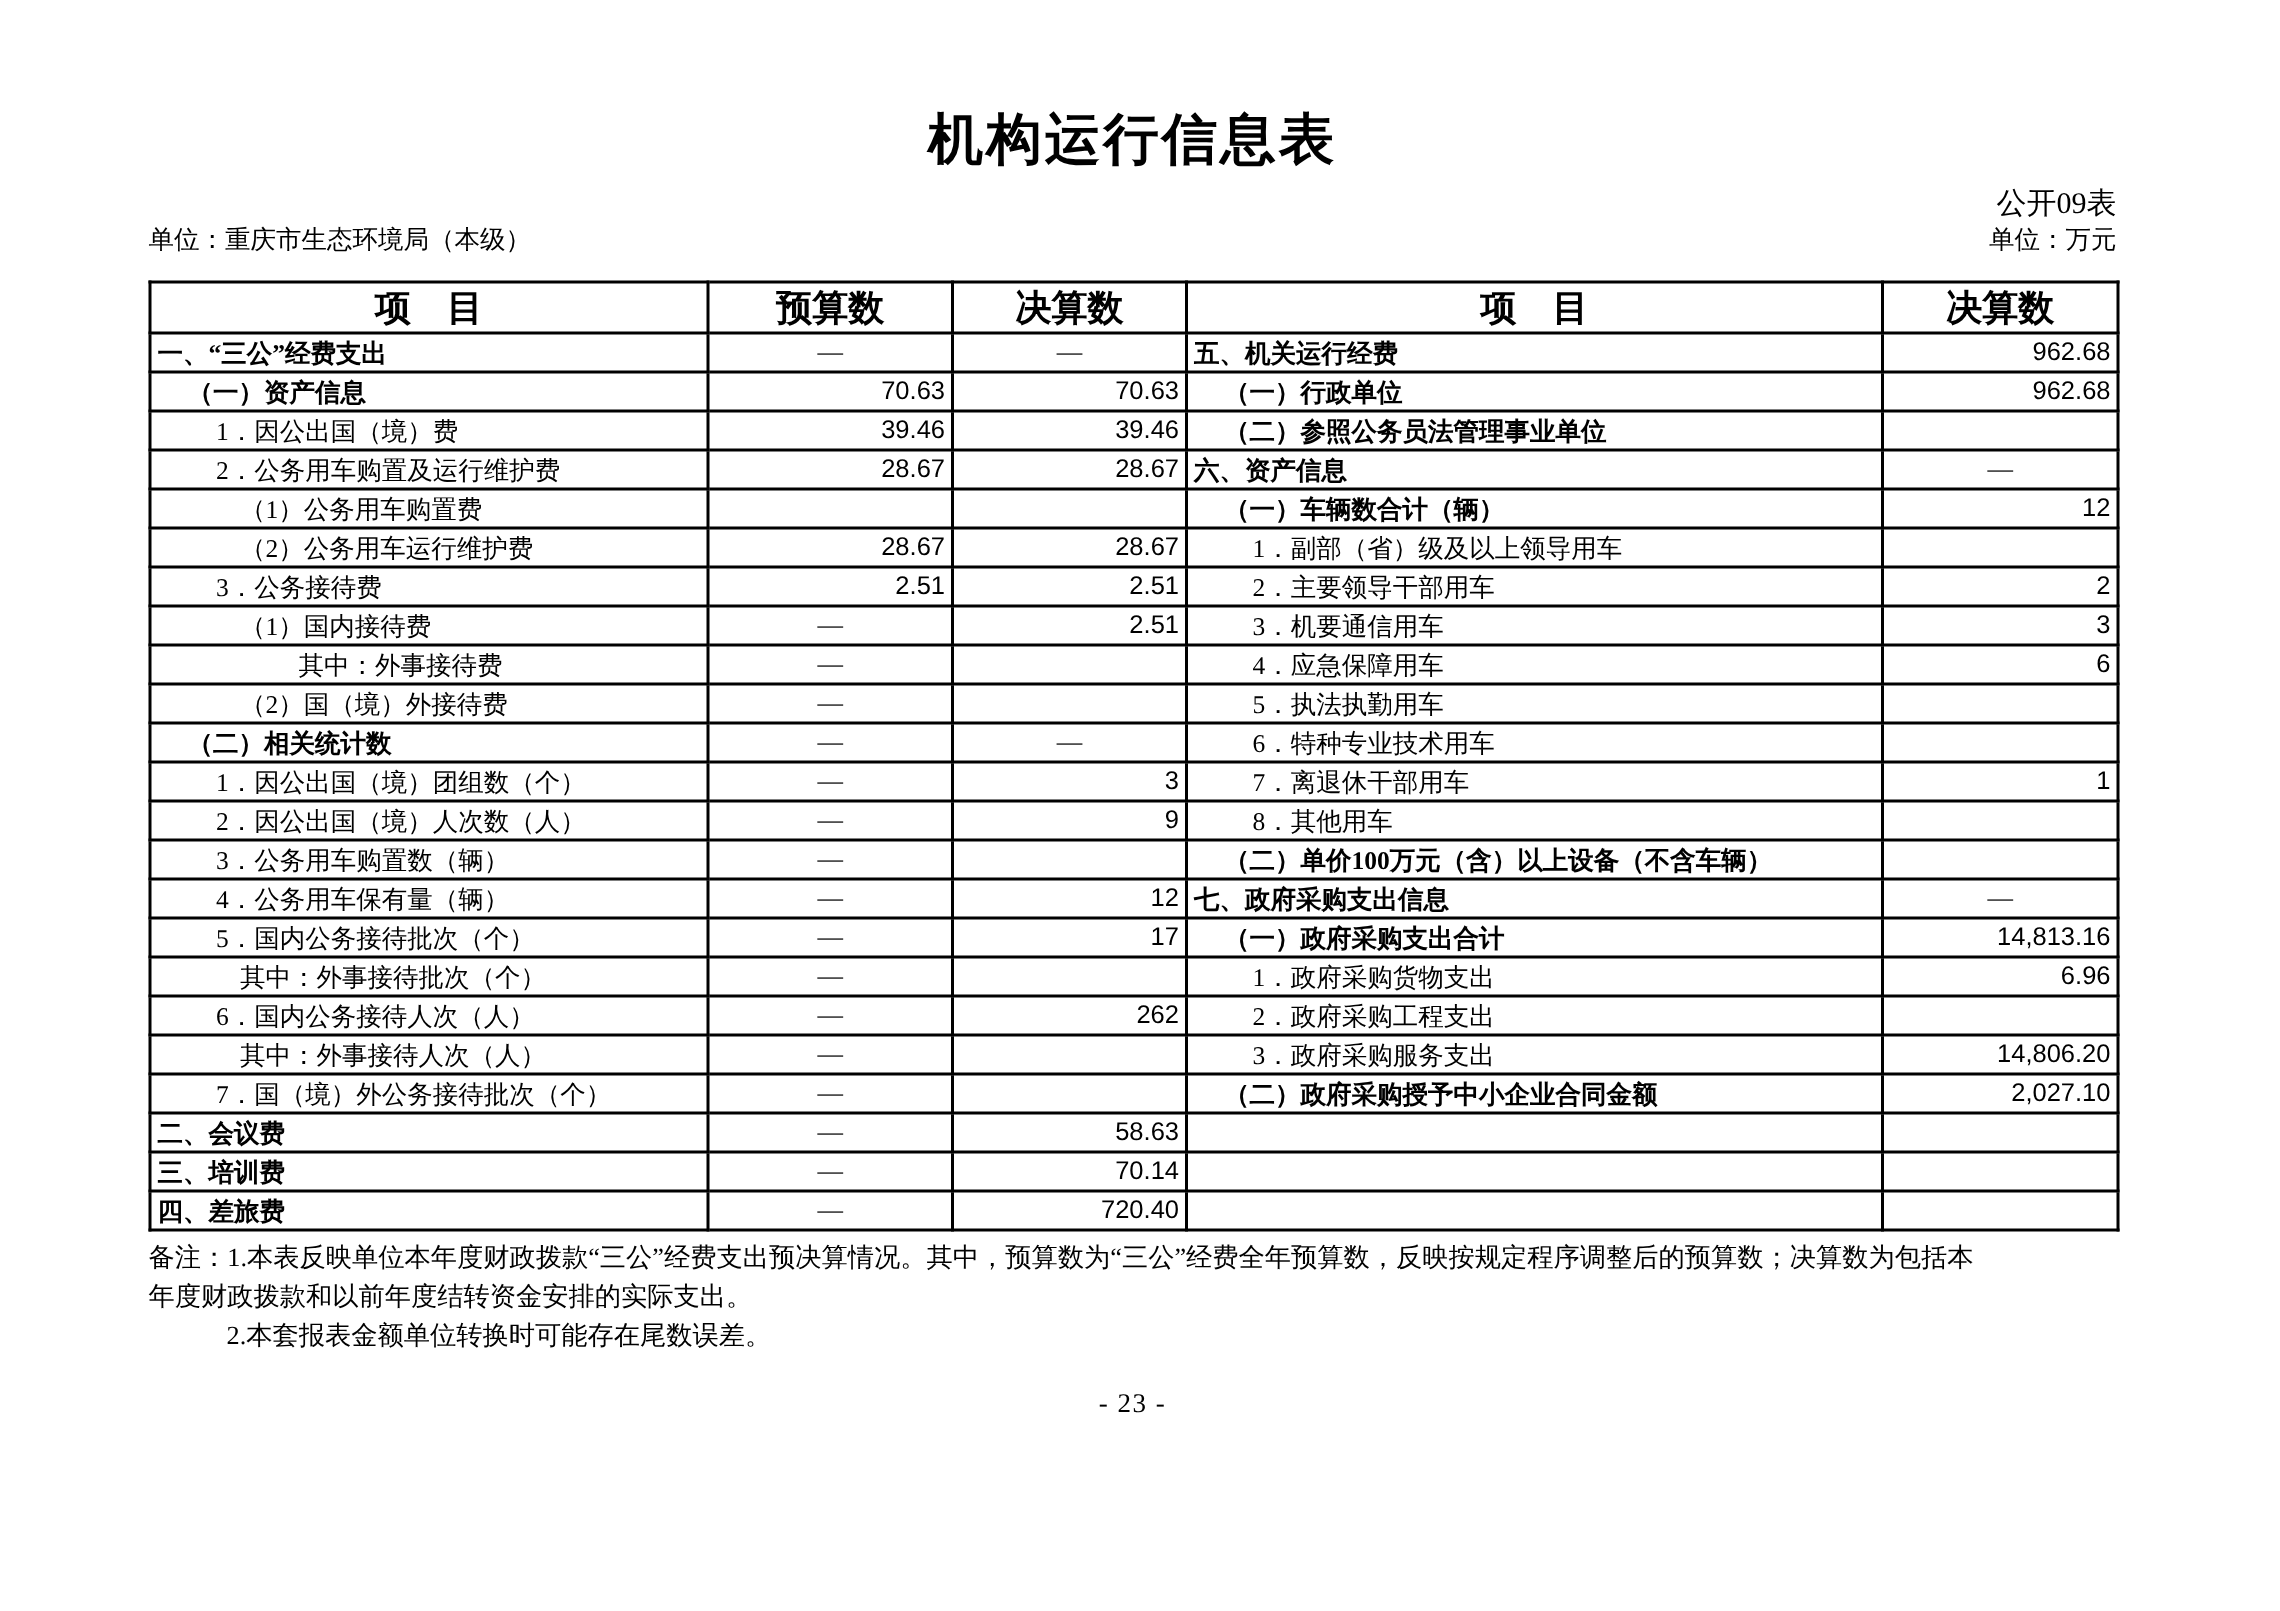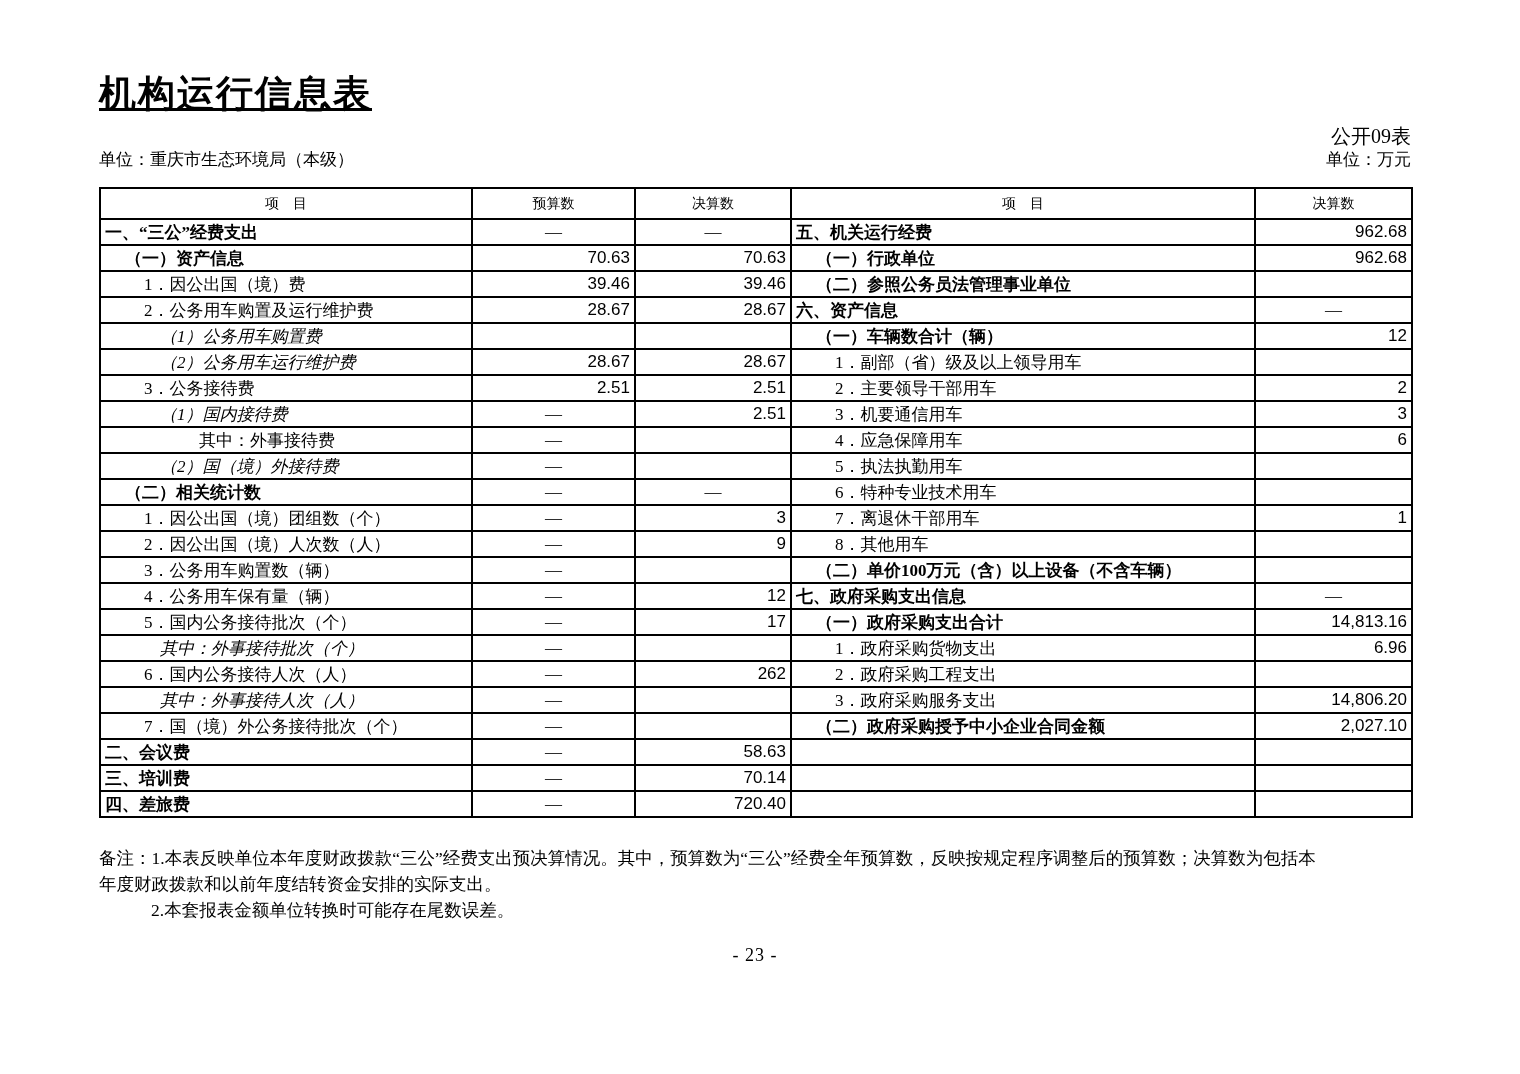--- a/index.html
+++ b/index.html
@@ -10,25 +10,25 @@
     font-family: "Liberation Serif", "DejaVu Serif", serif;
     color: #000;
     overflow: hidden;
   }
   .page {
     width: 1312px;
     margin-left: 99px;
     padding-top: 72px;
   }
   .doc-title {
+    text-align: center;
     font-size: 37px;
     font-weight: bold;
     letter-spacing: 2px;
     line-height: 1.2;
-    text-decoration: underline;
   }
   .table-code-line {
     text-align: right;
     font-size: 20px;
     margin-top: 8px;
     line-height: 24px;
   }
   .unit-line {
     display: flex;
     justify-content: space-between;
@@ -43,44 +43,44 @@
   }
   .main-table th, .main-table td {
     border: 2px solid #000;
     font-size: 17px;
     white-space: nowrap;
     overflow: hidden;
     vertical-align: middle;
   }
   .main-table th {
     height: 31px;
-    font-weight: normal;
-    text-align: center;
-    font-size: 14px;
+    font-weight: bold;
+    text-align: center;
+    font-size: 24px;
   }
   .main-table td { height: 26px; }
   td.label { text-align: left; }
   td.label.bold { font-weight: bold; }
   td.lvl0 { padding-left: 4px; }
   td.lvl1 { padding-left: 24px; }
   td.lvl2 { padding-left: 43px; }
-  td.lvl3 { padding-left: 59px; font-style: italic; }
+  td.lvl3 { padding-left: 59px; }
   td.lvl4 { padding-left: 98px; }
   td.val {
     font-family: "Liberation Sans", "DejaVu Sans", sans-serif;
     text-align: right;
     padding-right: 4px;
   }
   td.val.dash {
     text-align: center;
     font-family: "Liberation Serif", "DejaVu Serif", serif;
     padding-right: 0;
   }
   .notes {
-    margin-top: 27px;
+    margin-top: 4px;
     font-size: 17.5px;
     line-height: 26px;
   }
   .notes .note-line3 { padding-left: 52px; }
   .page-number {
     margin-top: 22px;
     text-align: center;
     font-size: 18px;
     letter-spacing: 1px;
   }

